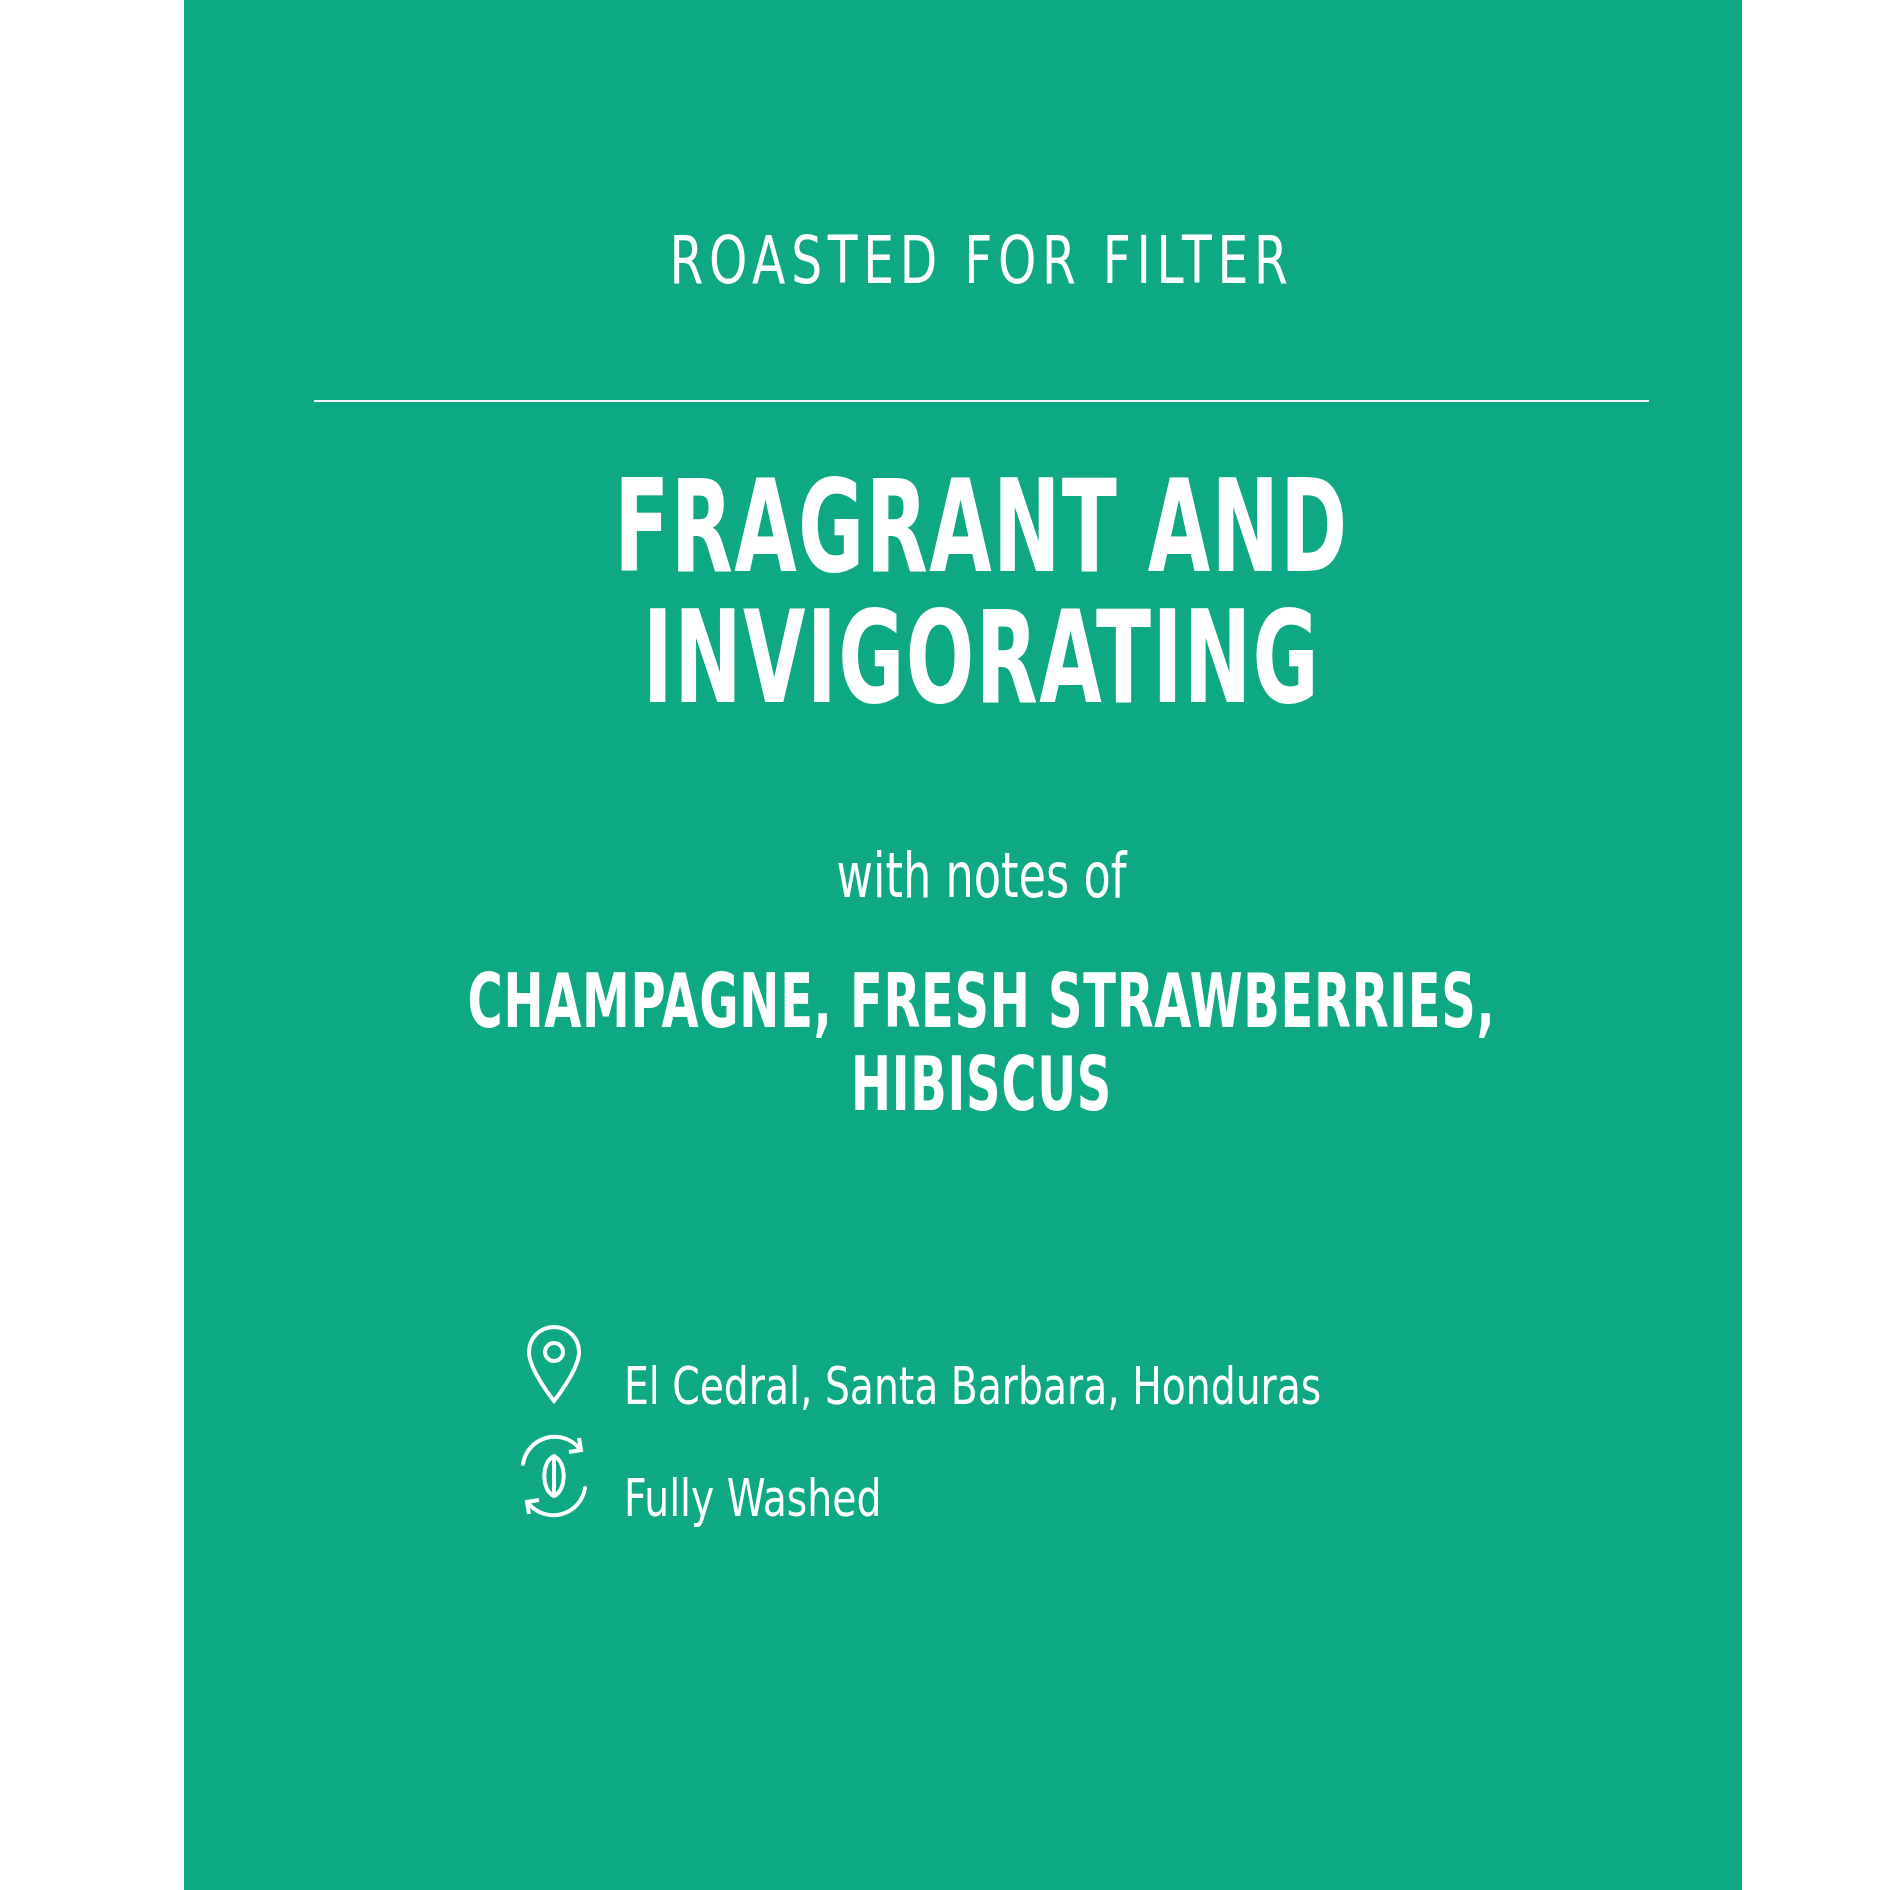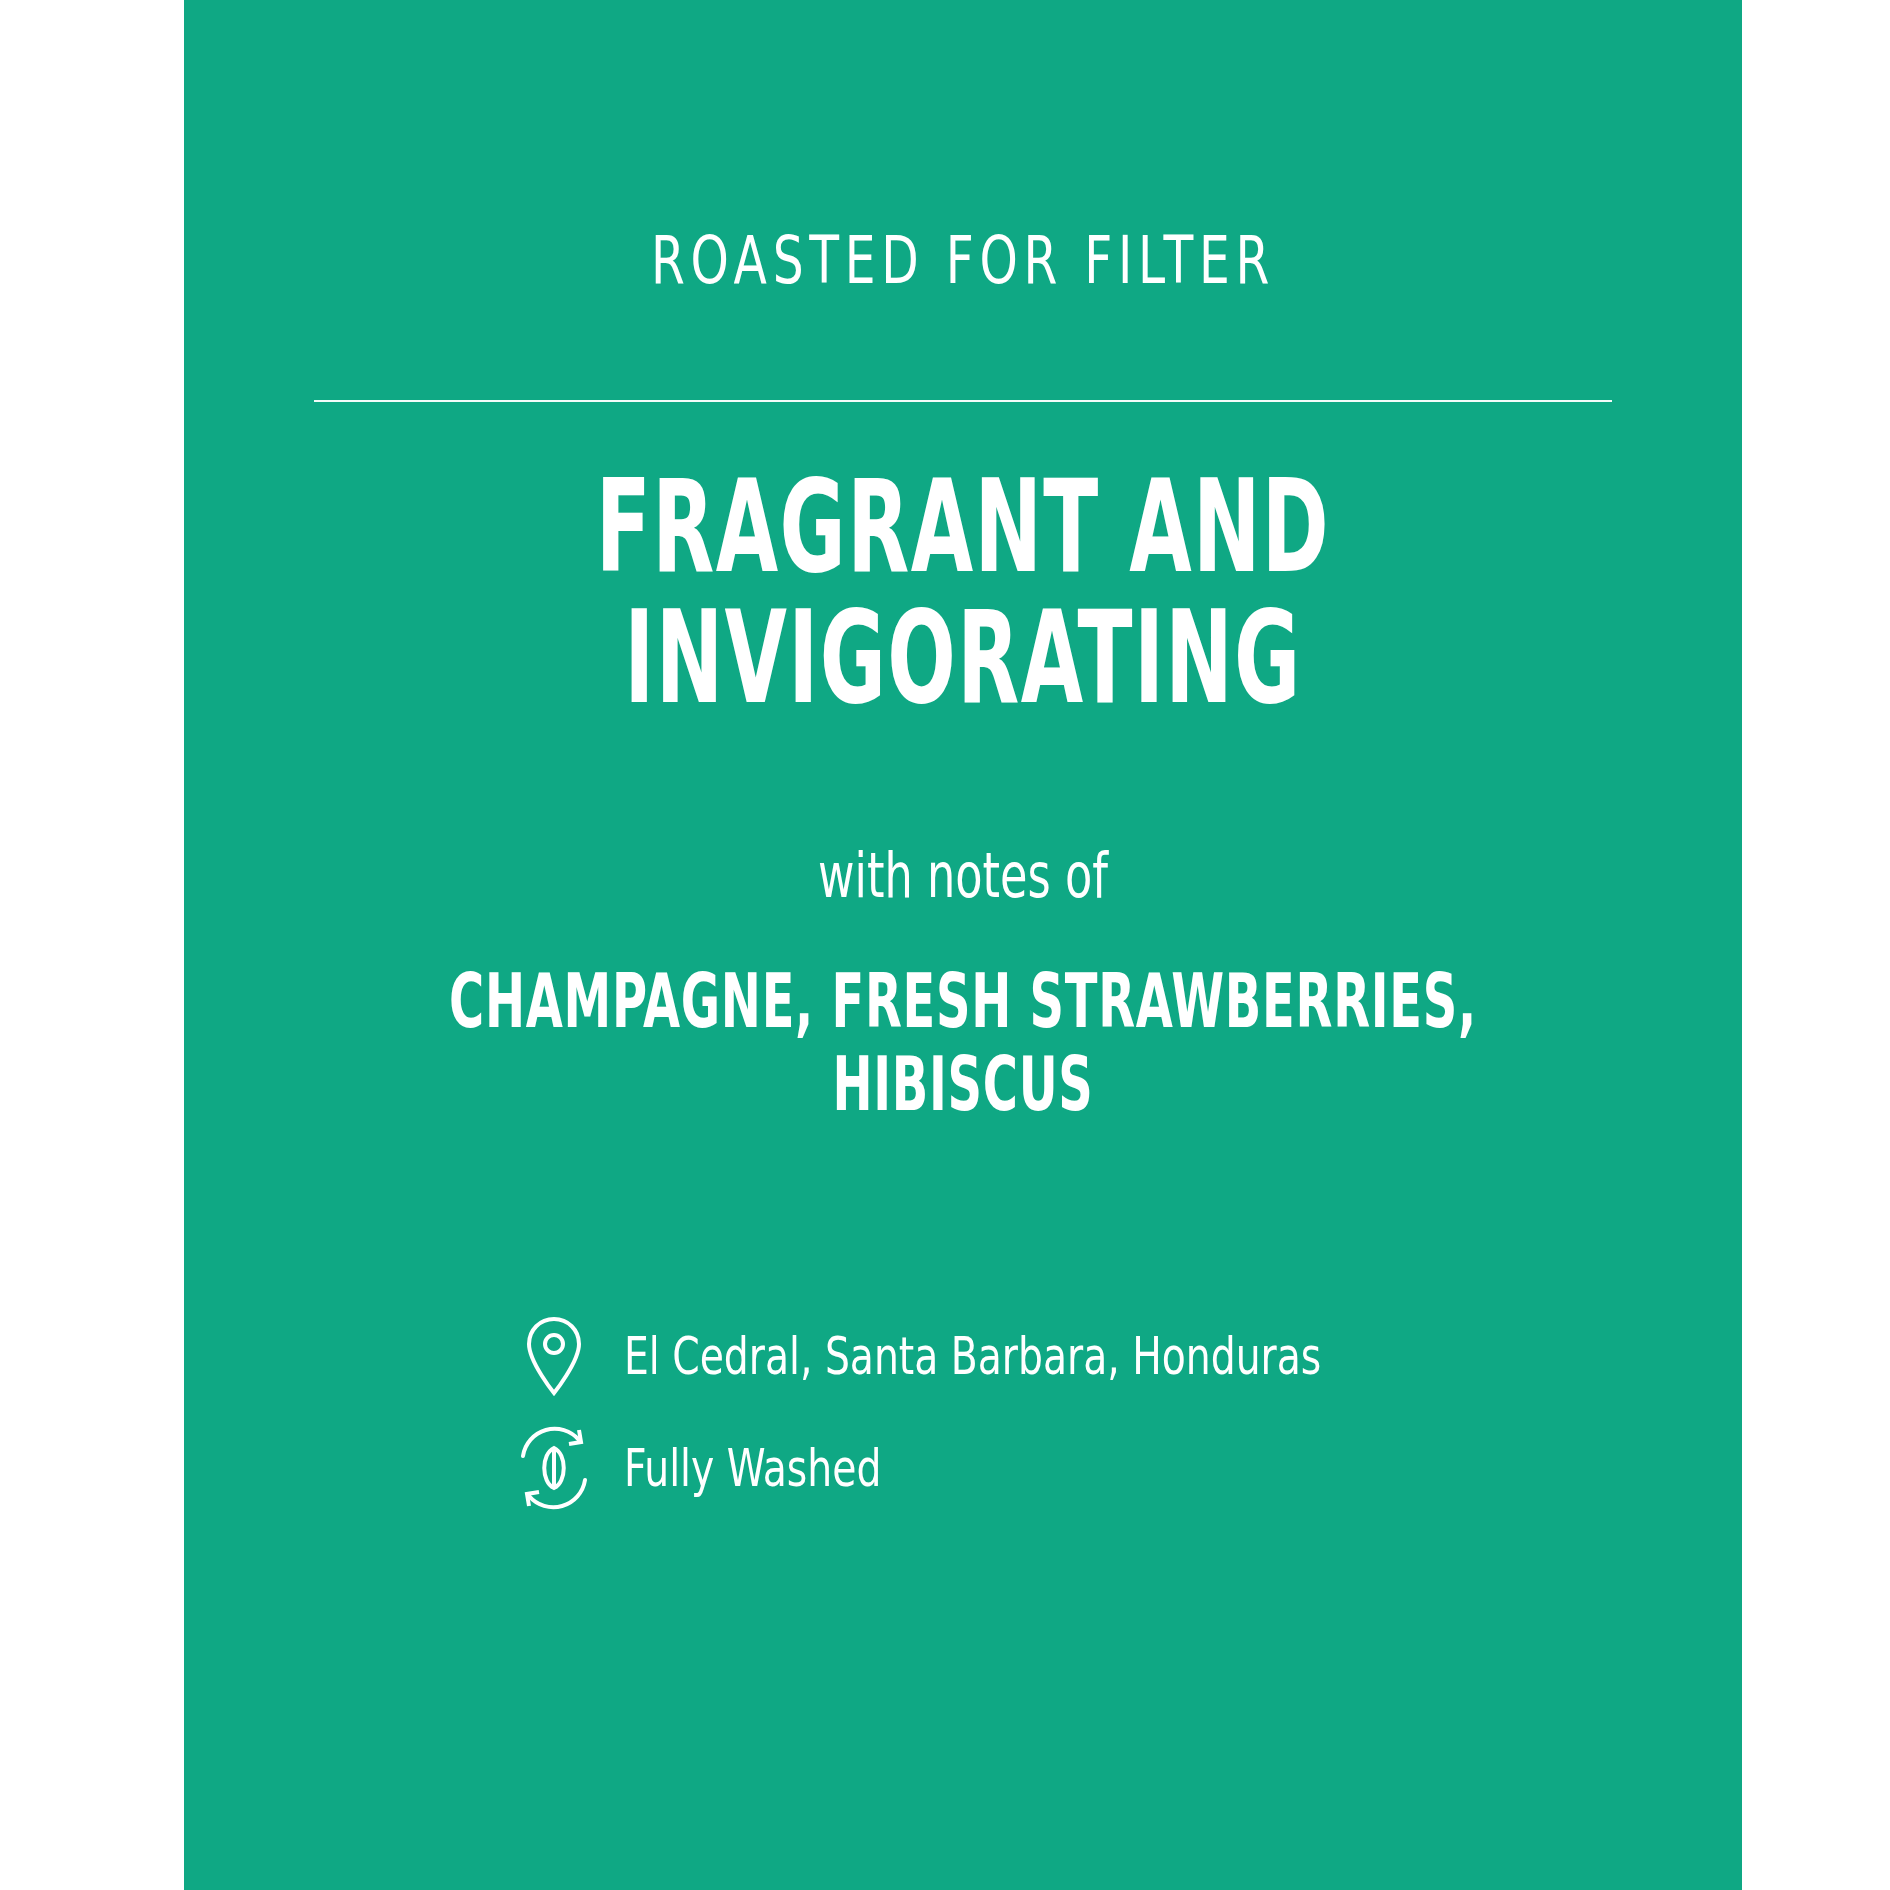--- a/index.html
+++ b/index.html
@@ -23,20 +23,21 @@
     background: #0FA884;
     box-sizing: border-box;
   }
 
   .inner {
     position: absolute;
     left: 0;
     top: 0;
     width: 100%;
     height: 100%;
+    padding-left: 37px;
   }
 
   .kicker {
     position: absolute;
     left: 0;
     right: 0;
     top: 228px;
     text-align: center;
     color: #ffffff;
     font-family: "DejaVu Sans Condensed", "Liberation Sans Narrow", "Liberation Sans", sans-serif;
@@ -108,21 +109,21 @@
   .notes .n2 { display: block; }
 
   .facts {
     position: absolute;
     left: 318px;
     top: 1300px;
     width: 1100px;
   }
   .fact-row {
     display: flex;
-    align-items: center;
+    align-items: flex-end;
     height: 112px;
   }
   .fact-icon {
     width: 104px;
     min-width: 104px;
     height: 96px;
     display: flex;
     align-items: center;
     justify-content: center;
   }

